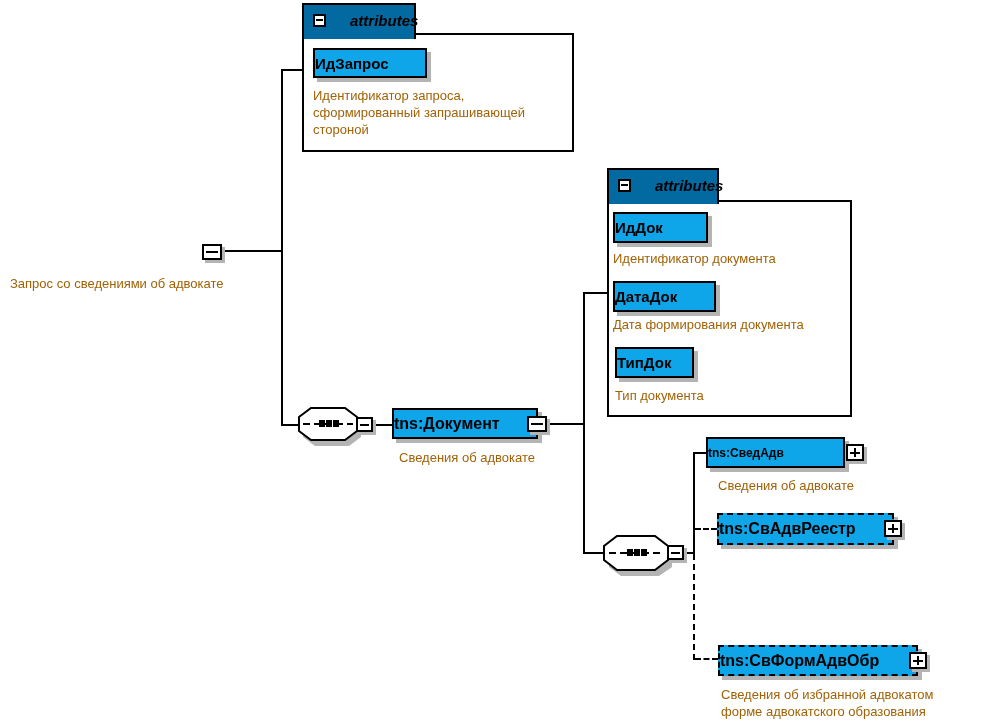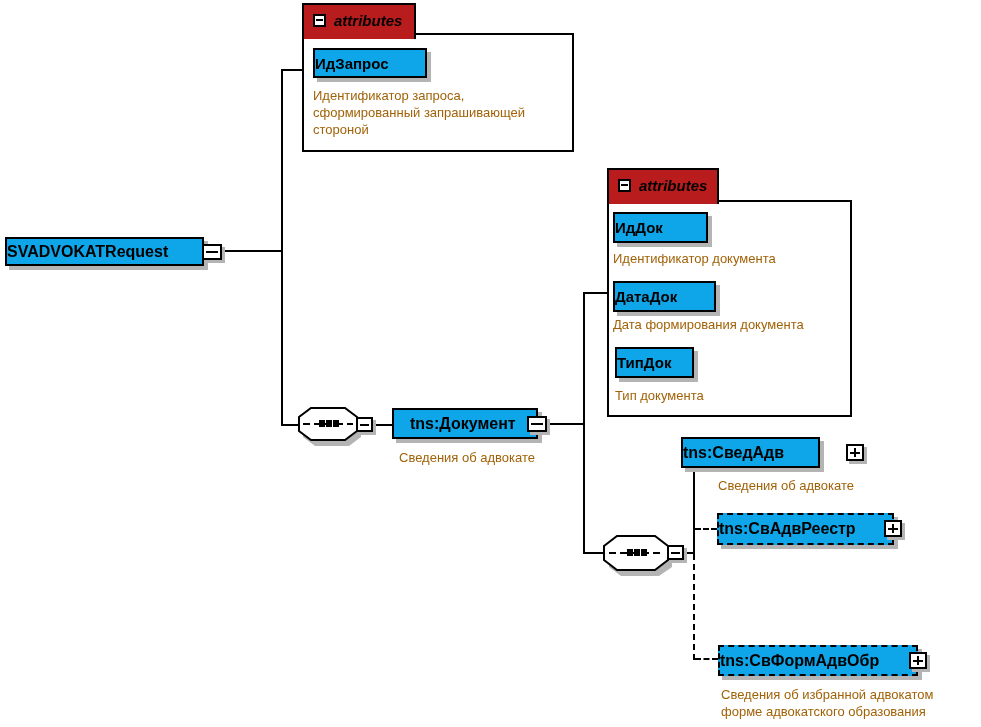--- a/index.html
+++ b/index.html
@@ -8,22 +8,22 @@
     position:relative; width:981px; height:727px; background:#fff;
     font-family:"Liberation Sans", sans-serif; color:#000; overflow:hidden;
   }
   
   .ln { position:absolute; background:#000; z-index:0; }
   .dln-h { position:absolute; border-top:2px dashed #000; height:0; z-index:0; }
   .dln-v { position:absolute; border-left:2px dashed #000; width:0; z-index:0; }
 
   
   .attr-body { position:absolute; border:2px solid #000; background:#fff; z-index:1; }
-  .attr-tab  { position:absolute; border:2px solid #000; border-bottom:none; background:#b91c1c;
-               z-index:2; display:flex; align-items:center; gap:8px; padding:0 10px 4px 9px;
+  .attr-tab  { position:absolute; border:2px solid #000; border-bottom:none; background:#0369a1;
+               z-index:2; display:flex; align-items:center; gap:24px; padding:0 10px 4px 9px;
                font-style:italic; font-weight:bold; font-size:15px; }
   .minibox { position:relative; width:13px; height:13px; border:2px solid #000; background:#fff; flex:0 0 auto; }
   .minibox .mh { position:absolute; left:1px; right:1px; top:50%; margin-top:-1px; height:2px; background:#000; }
 
   
   .ebox { position:absolute; background:#0ea5e9; border:2px solid #000;
           display:flex; align-items:center; justify-content:flex-start;
           font-weight:bold; font-size:15px; white-space:nowrap;
           box-shadow:4px 4px 0 #b4b4b4; z-index:3; }
   .ebox.dashed { border-style:dashed; }
@@ -67,42 +67,40 @@
   </div>
   <div class="ebox" style="left:313px; top:48px; width:114px; height:30px;">
     <span>ИдЗапрос</span>
   </div>
   <div class="desc" style="left:313px; top:87px; line-height:17px;">
     <div>Идентификатор запроса,</div>
     <div>сформированный запрашивающей</div>
     <div>стороной</div>
   </div>
 
-  <div class="ebox" style="left:5px; top:237px; width:199px; height:29px; font-size:16px;">
-    <span>SVADVOKATRequest</span>
-  </div>
   <div class="cbox" style="left:202px; top:244px; width:20px; height:16px;">
       <span class="h"></span>
     </div>
+  <div class="desc" style="left:10px; top:276px;">Запрос со сведениями об адвокате</div>
 
   <div class="seq" style="left:298px; top:406px;">
     <svg width="64" height="42" viewBox="0 0 64 42">
       <polygon points="17,8 51,8 63,17 63,31 51,40 17,40 5,31 5,17" fill="#b4b4b4"></polygon>
       <polygon points="13,2 47,2 59,11 59,25 47,34 13,34 1,25 1,11" fill="#fff" stroke="#000" stroke-width="2"></polygon>
       <line x1="5" y1="18" x2="55" y2="18" stroke="#000" stroke-width="2" stroke-dasharray="7,4"></line>
       <rect x="21" y="14" width="6" height="7" fill="#000"></rect>
       <rect x="28" y="14" width="6" height="7" fill="#000"></rect>
       <rect x="35" y="14" width="6" height="7" fill="#000"></rect>
     </svg>
   </div>
   <div class="cbox" style="left:356px; top:417px; width:17px; height:15px;">
       <span class="h"></span>
     </div>
 
-  <div class="ebox" style="left:392px; top:408px; width:146px; height:31px; font-size:16px;padding-left:16px;">
+  <div class="ebox" style="left:392px; top:408px; width:146px; height:31px; font-size:16px;">
     <span>tns:Документ</span>
   </div>
   <div class="cbox" style="left:527px; top:416px; width:20px; height:16px;">
       <span class="h"></span>
     </div>
   <div class="desc" style="left:399px; top:450px;">Сведения об адвокате</div>
 
   <div class="attr-body" style="left:607px; top:200px; width:245px; height:217px;"></div>
   <div class="attr-tab" style="left:607px; top:168px; width:112px; height:36px;">
     <span class="minibox">
@@ -130,21 +128,21 @@
       <line x1="6" y1="19" x2="60" y2="19" stroke="#000" stroke-width="2" stroke-dasharray="7,4"></line>
       <rect x="24" y="15" width="6" height="7" fill="#000"></rect>
       <rect x="31" y="15" width="6" height="7" fill="#000"></rect>
       <rect x="38" y="15" width="6" height="7" fill="#000"></rect>
     </svg>
   </div>
   <div class="cbox" style="left:667px; top:545px; width:17px; height:15px;">
       <span class="h"></span>
     </div>
 
-  <div class="ebox" style="left:681px; top:437px; width:139px; height:31px; font-size:16px;">
+  <div class="ebox" style="left:706px; top:437px; width:139px; height:31px; font-size:12px;">
     <span>tns:СведАдв</span>
   </div>
   <div class="cbox" style="left:846px; top:444px; width:18px; height:17px;">
       <span class="h"></span>
       <span class="v"></span>
     </div>
   <div class="desc" style="left:718px; top:478px;">Сведения об адвокате</div>
 
   <div class="ebox dashed" style="left:717px; top:513px; width:177px; height:32px; font-size:16px;">
     <span>tns:СвАдвРеестр</span>

